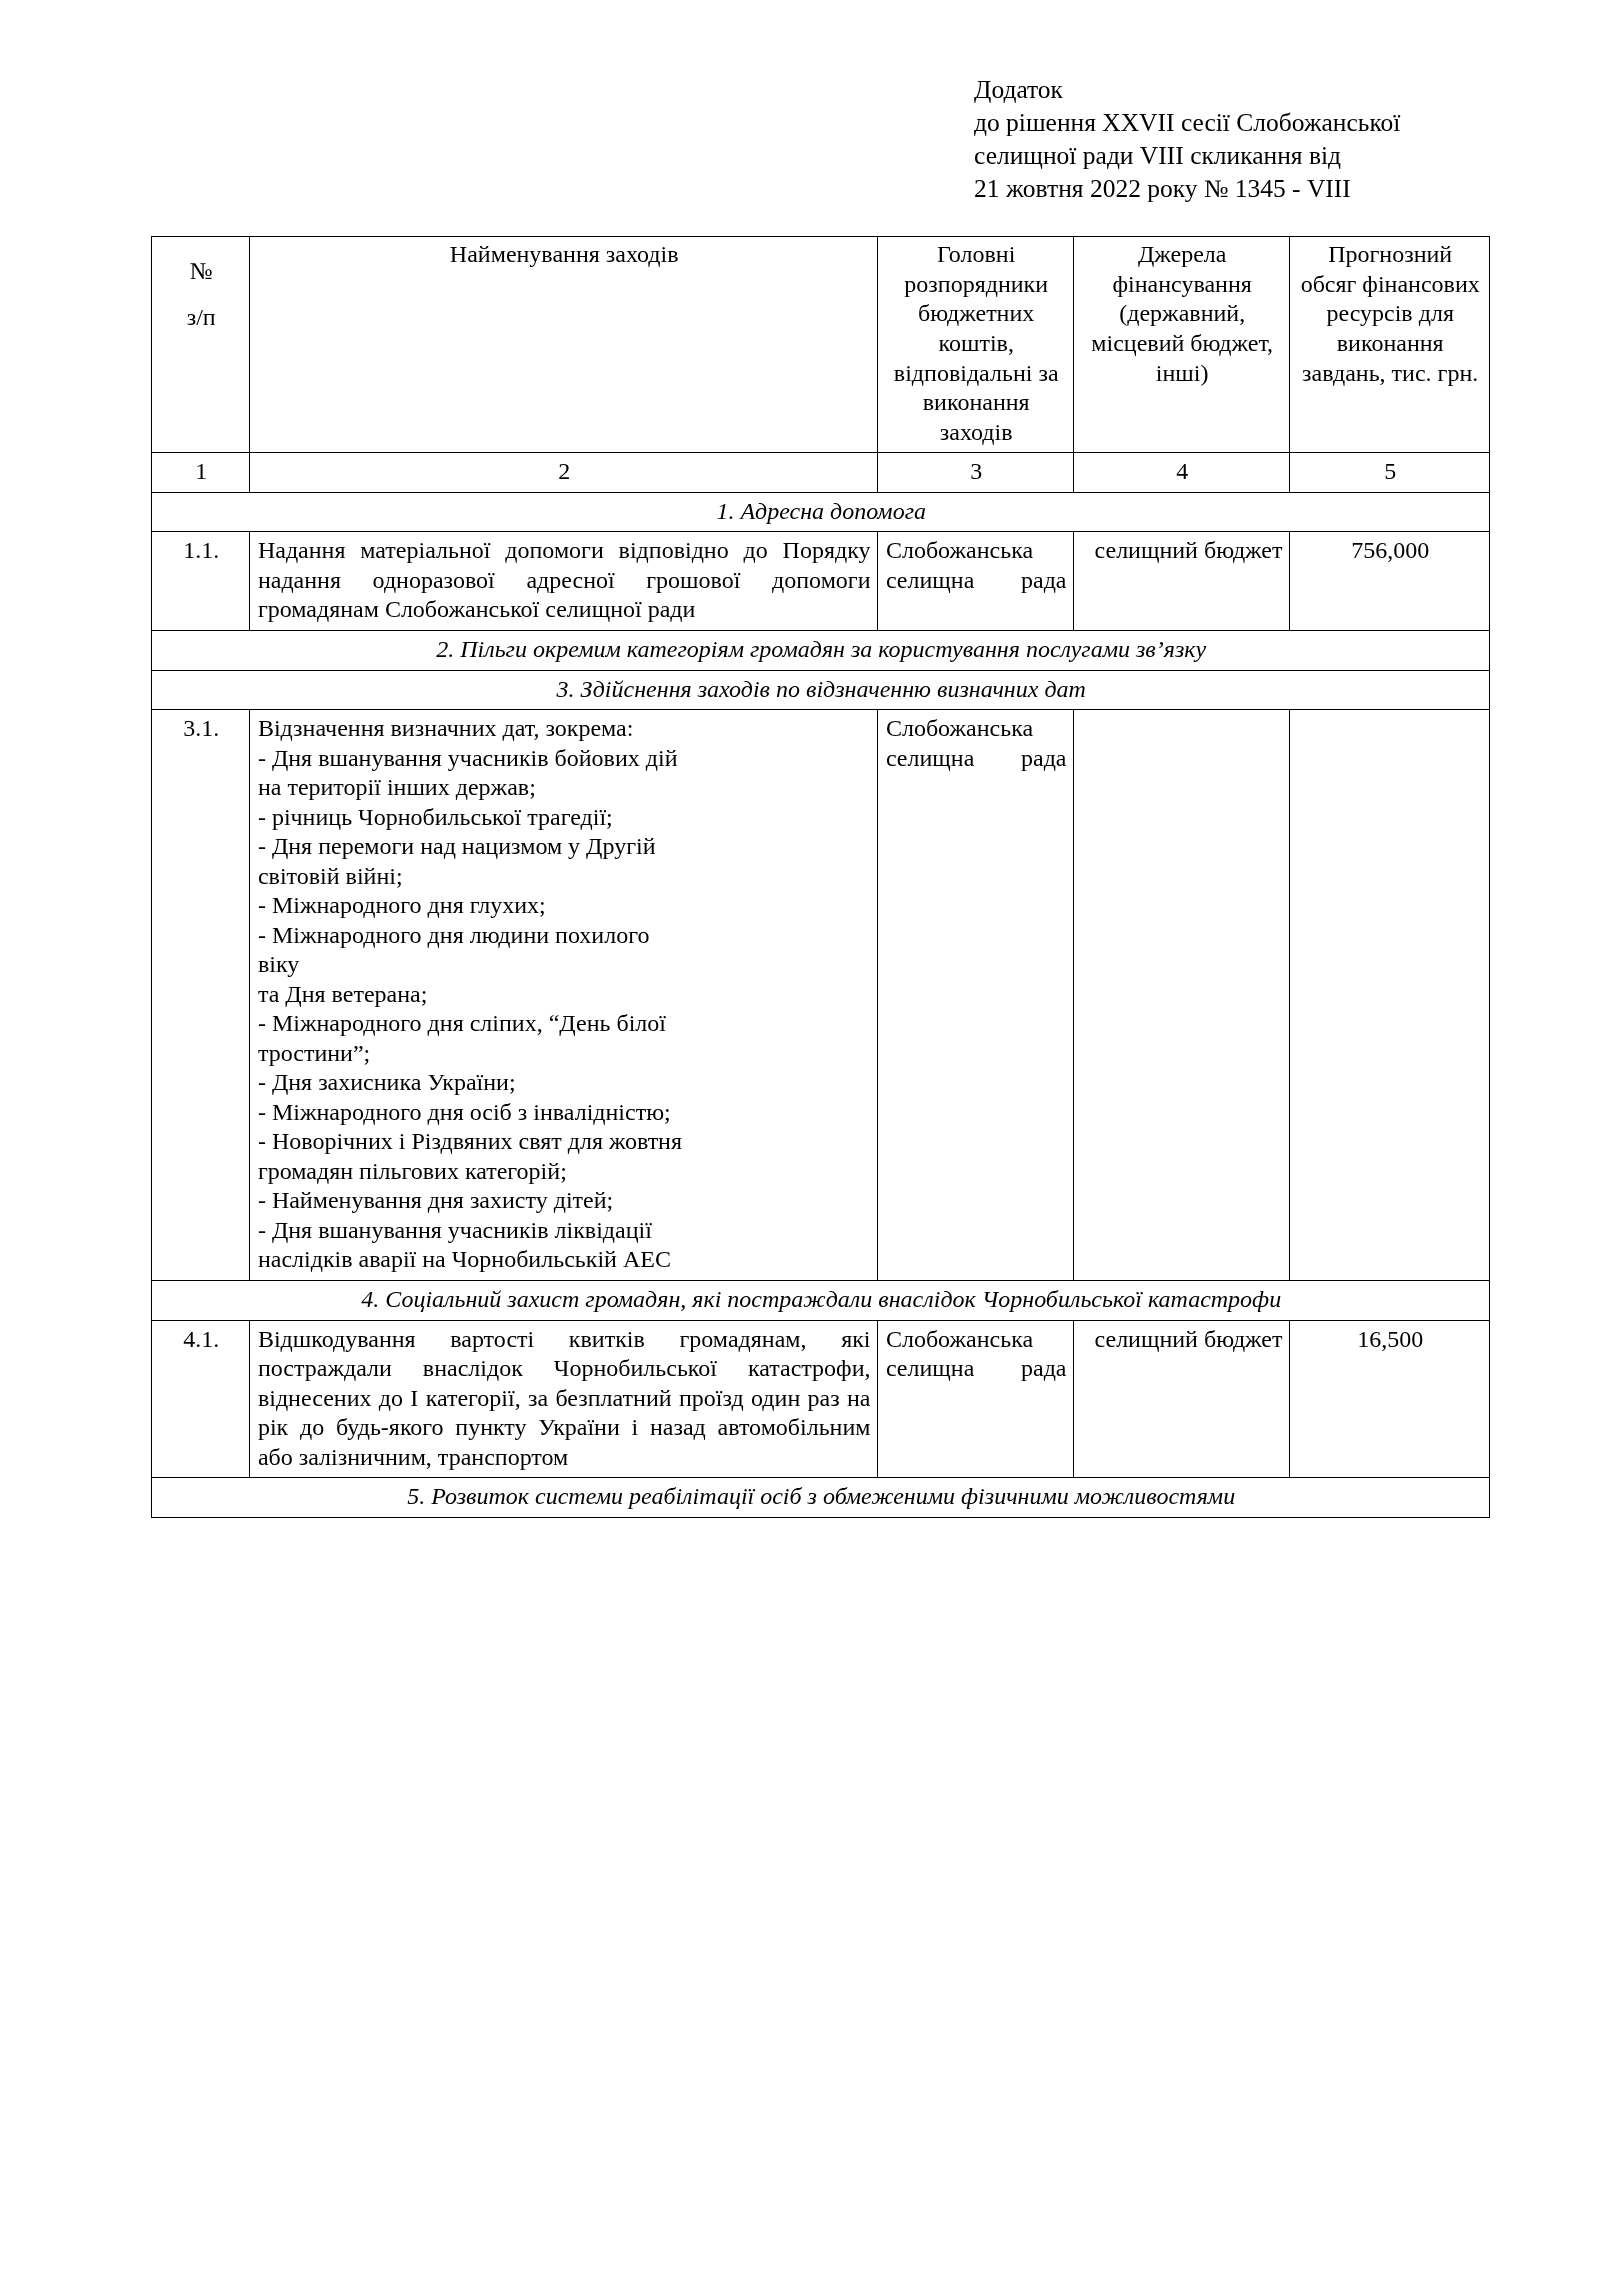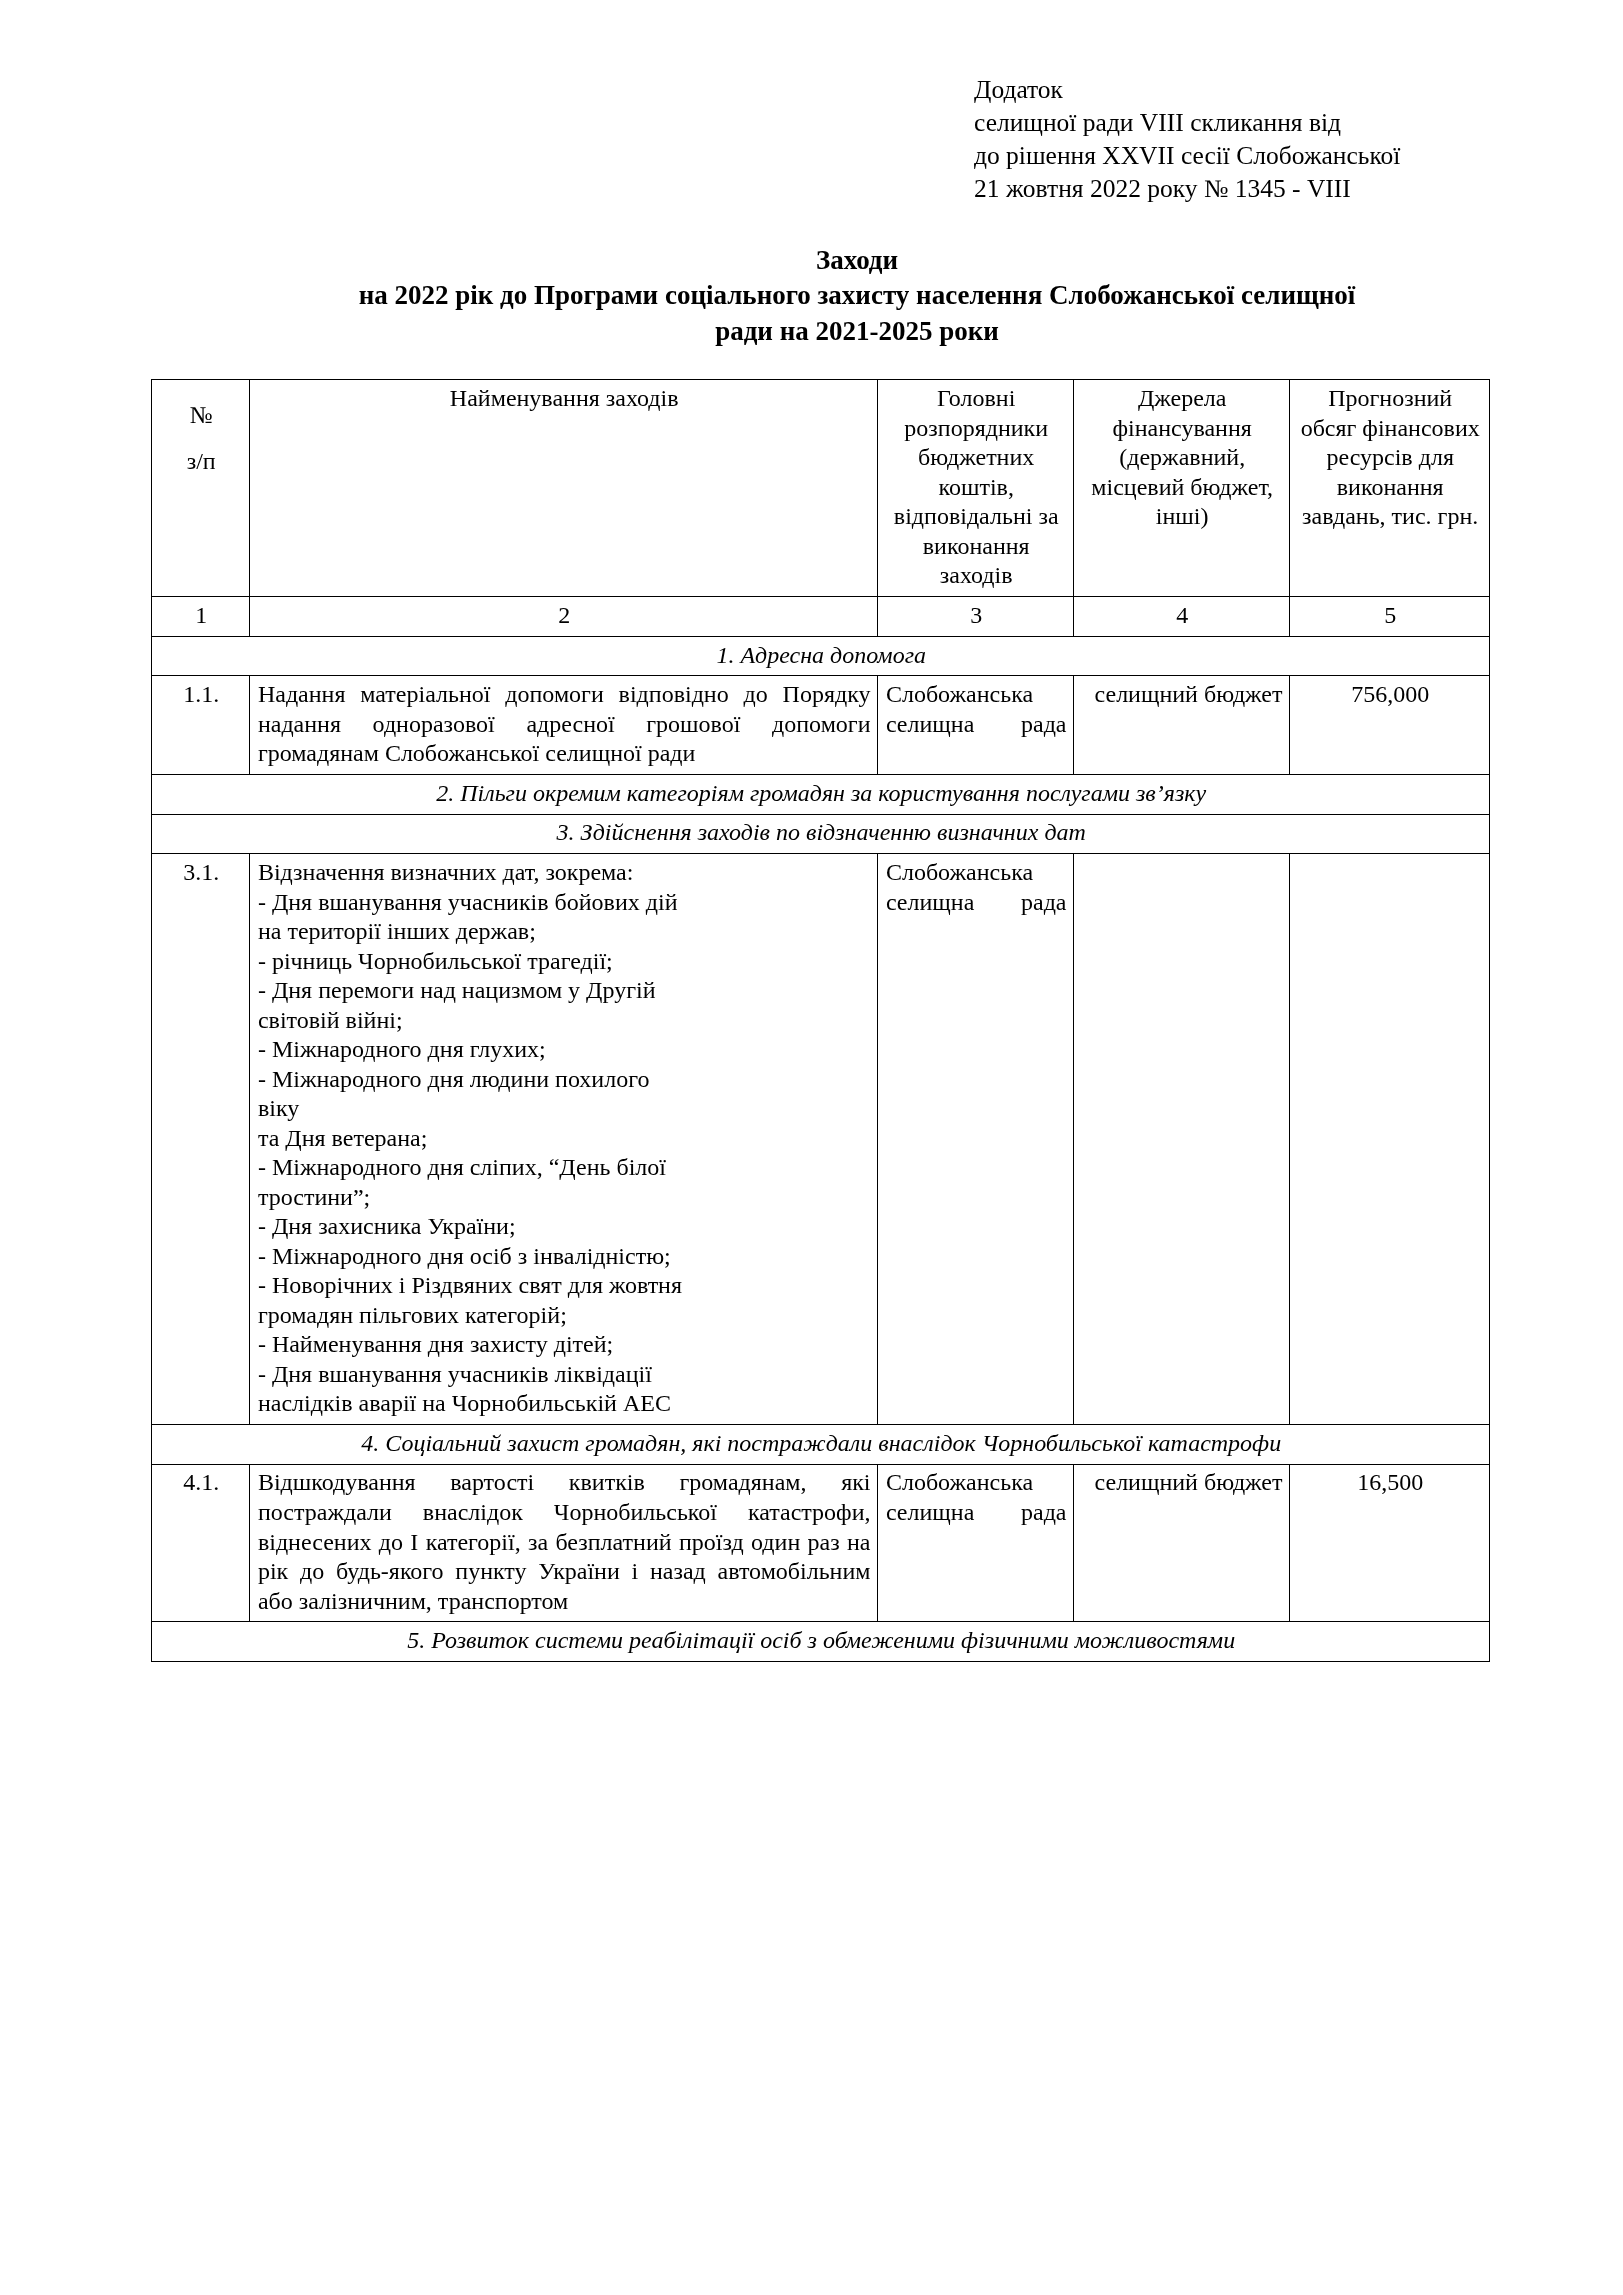--- a/index.html
+++ b/index.html
@@ -107,30 +107,25 @@
     text-align: right;
   }
 </style>
 </head>
 <body>
 
 <div class="page">
 
   <div class="doc-header">
     <div>Додаток</div>
+    <div>до рішення XXVII сесії Слобожанської</div>
     <div>селищної ради VIII скликання від</div>
-    <div>до рішення XXVII сесії Слобожанської</div>
     <div>21 жовтня 2022 року № 1345 - VIII</div>
   </div>
 
-  <div class="doc-title">
-    <span class="t-line">Заходи</span>
-    <span class="t-line">на 2022 рік до Програми соціального захисту населення Слобожанської селищної</span>
-    <span class="t-line">ради на 2021-2025 роки</span>
-  </div>
 
   <table class="measures">
     <colgroup>
       <col class="c1">
         <col class="c2">
         <col class="c3">
         <col class="c4">
         <col class="c5">
     </colgroup>
     <thead>

